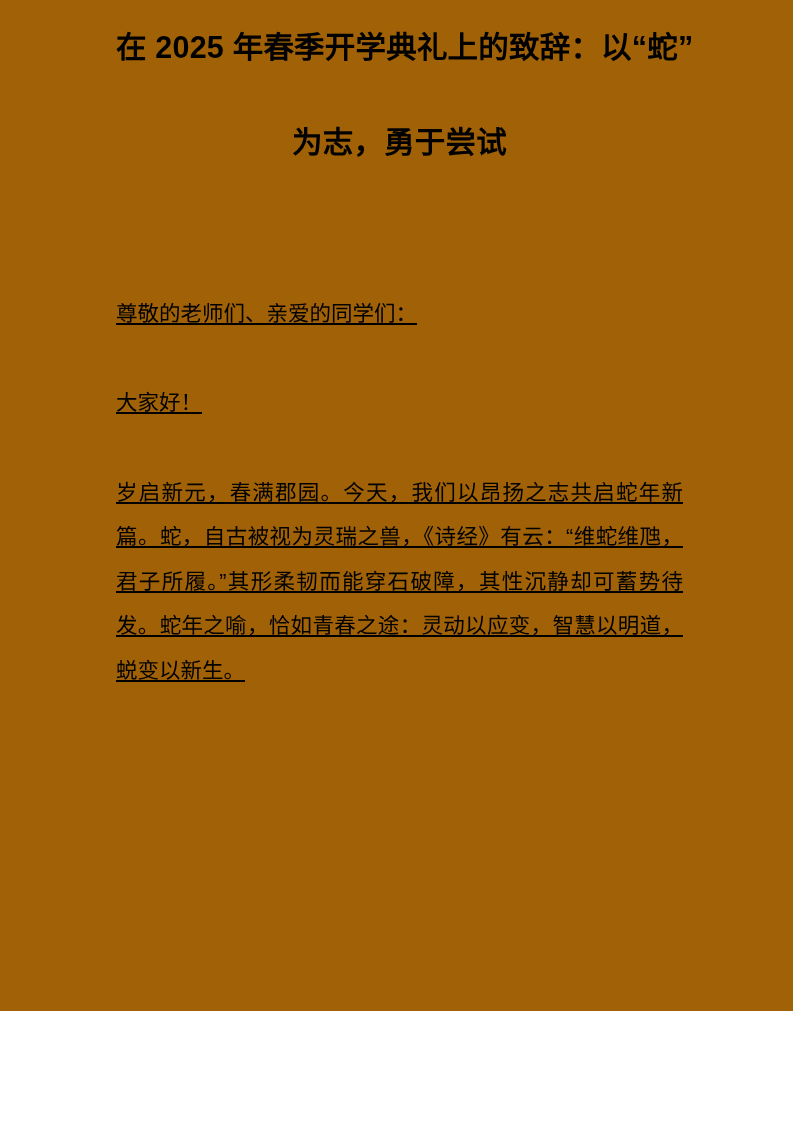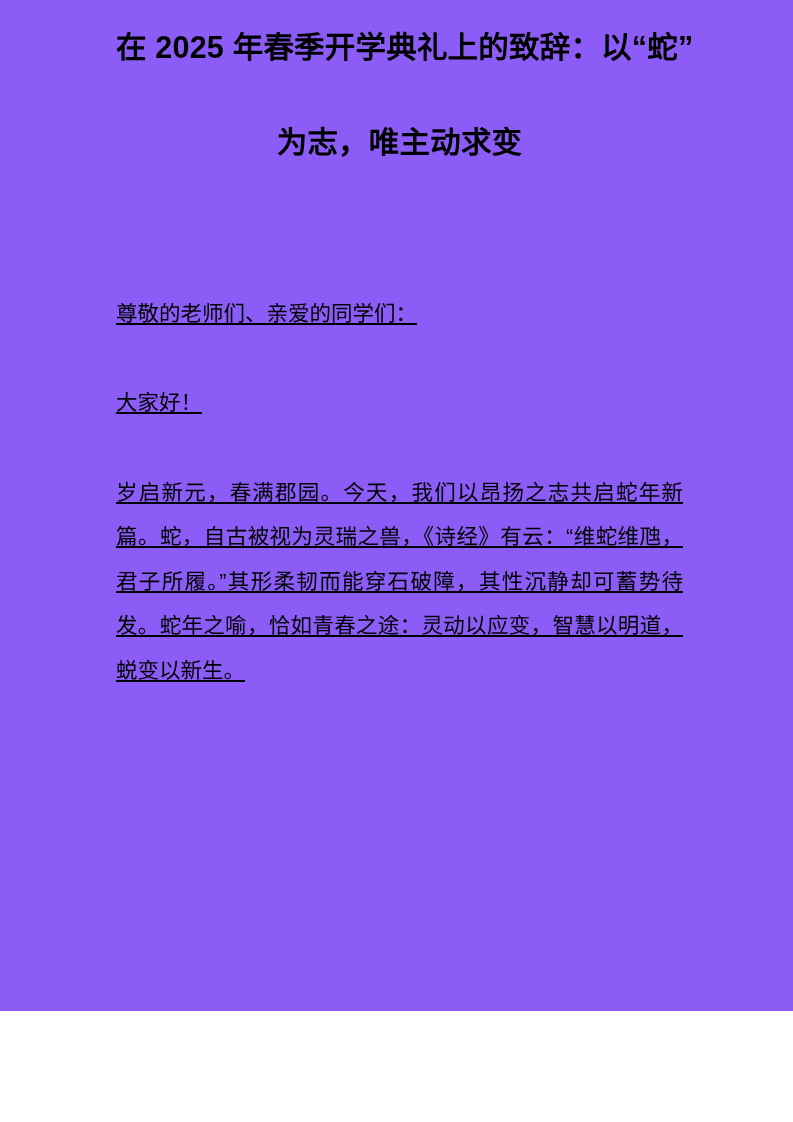--- a/index.html
+++ b/index.html
@@ -13,21 +13,21 @@
     height: 1122px;
     overflow: hidden;
     font-family: "Liberation Sans", "DejaVu Sans", sans-serif;
     color: #000000;
     -webkit-font-smoothing: antialiased;
   }
   .page {
     position: relative;
     width: 793px;
     height: 1122px;
-    background: #8b5cf6;
+    background: #a16207;
     box-sizing: border-box;
   }
   .doc-body {
     position: absolute;
     left: 116px;
     top: 0;
     width: 567px;
   }
   .doc-title {
     margin: 0;
@@ -82,21 +82,21 @@
 </style>
 </head>
 <body>
 
 <div class="page">
 
   <div class="doc-body">
 
     <h1 class="doc-title">
       <span class="title-line title-line-1">在 2025 年春季开学典礼上的致辞：以“蛇”</span>
-      <span class="title-line title-line-2">为志，唯主动求变</span>
+      <span class="title-line title-line-2">为志，勇于尝试</span>
     </h1>
 
     <div class="title-spacer"></div>
 
     <p class="para">尊敬的老师们、亲爱的同学们：</p>
 
     <div class="para-gap-sm"></div>
 
     <p class="para">大家好！</p>
 

